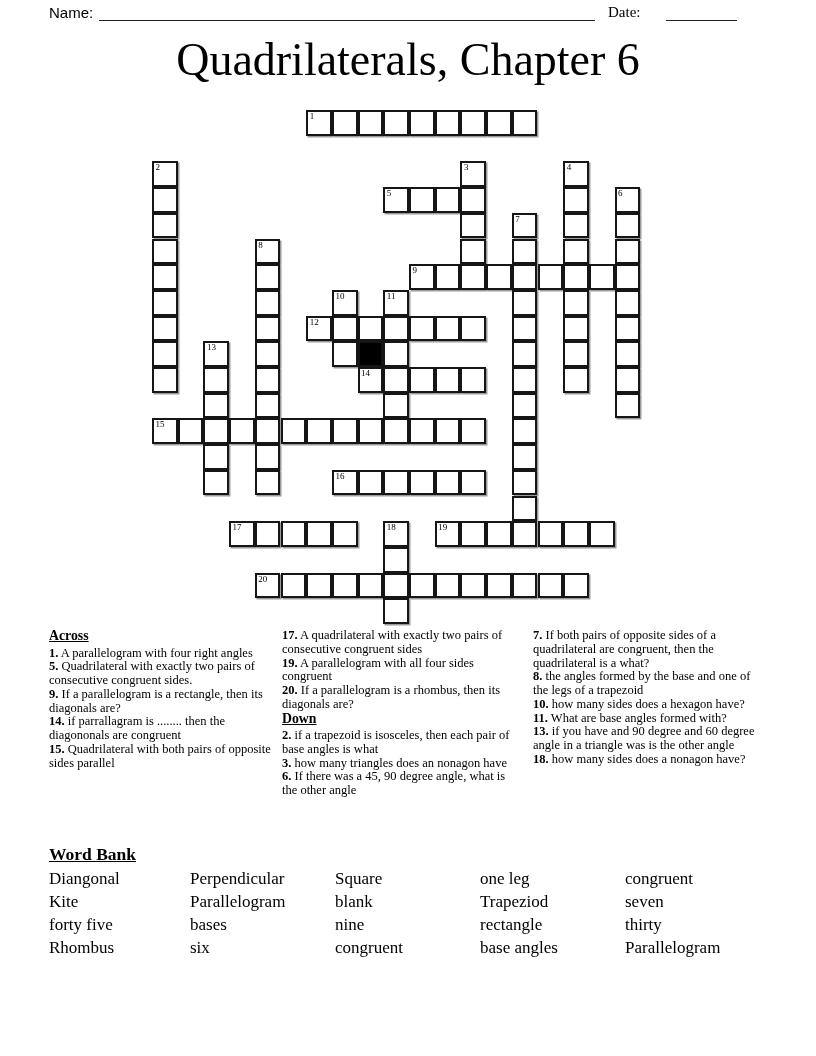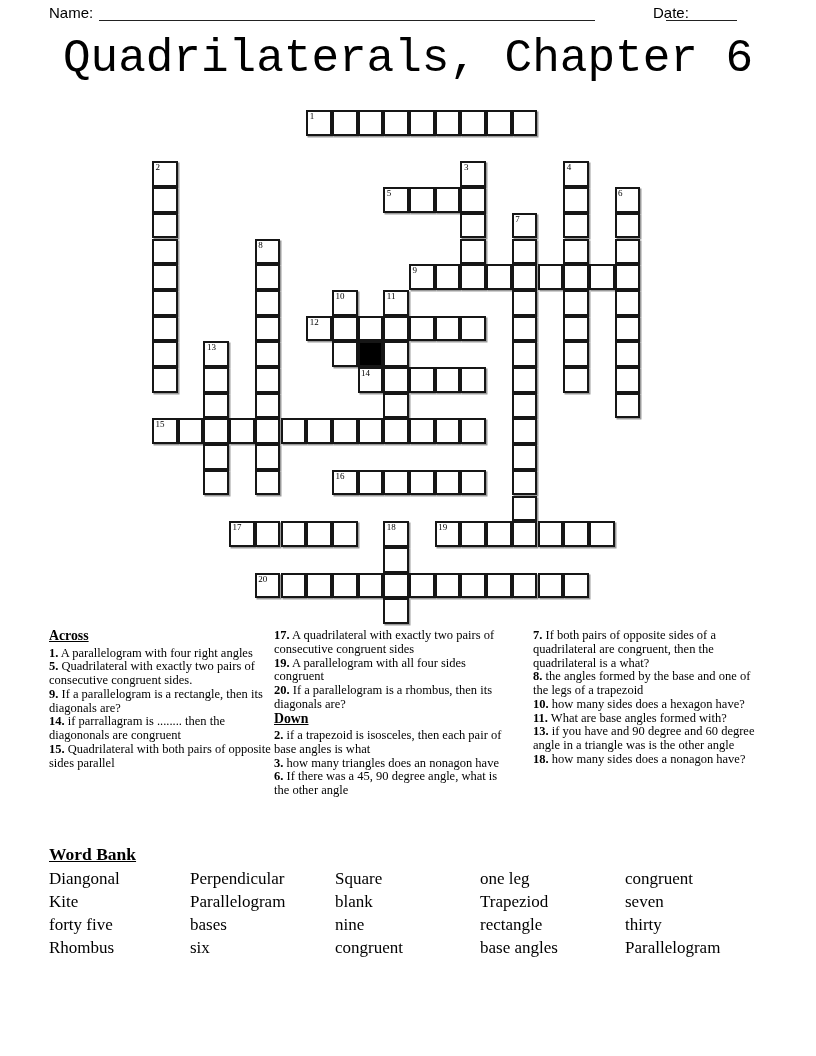--- a/index.html
+++ b/index.html
@@ -9,42 +9,42 @@
   }
 
   
   .hdr-label { position:absolute; font-family:"Liberation Sans", sans-serif; font-size:15px; top:4px; }
   .blank-line { position:absolute; top:5px; height:15px; border-bottom:1.6px solid #222; }
 
   
   .title {
     position:absolute; top:33px; left:0; width:100%;
     text-align:center; font-size:46px; font-weight:normal; margin:0;
-    font-family:Liberation Mono, monospace;
+    font-family:Liberation Serif, serif;
   }
 
   
   #grid { position:absolute; left:152px; top:110px; width:489px; height:514px; }
   .cell {
     position:absolute; box-sizing:border-box;
     width:25.7px; height:25.7px;
     background:#fff; border:2px solid #161616;
     box-shadow:1.5px 1.5px 0 #9b9b9b;
   }
   .cell.black { background:#000; }
   .cellnum {
     position:absolute; top:0px; left:1.5px;
     font-size:9px; line-height:9px; font-family:"Liberation Serif", serif; color:#000;
   }
 
   
   .clues { position:absolute; top:629px; left:0; width:816px; }
   .clue-col { position:absolute; top:0; }
   #clue-col-0 { left:49px;  width:233px; }
-  #clue-col-1 { left:274px; width:228px; }
+  #clue-col-1 { left:282px; width:228px; }
   #clue-col-2 { left:533px; width:233px; }
   .clue-heading {
     font-size:13.8px; line-height:14.5px; font-weight:bold;
     text-decoration:underline; margin:0 0 3px 0;
   }
   .clue { font-size:12.5px; line-height:13.75px; margin:0; }
   .clue b { font-weight:bold; }
 
   
   .wordbank { position:absolute; left:49px; top:844px; width:730px; }
@@ -57,21 +57,21 @@
     row-gap:3px; font-size:17px; line-height:20px;
   }
 </style>
 </head>
 <body>
 
 <div class="page">
 
   <span class="hdr-label" style="left:49px;">Name:</span>
   <span class="blank-line" style="left:99px; width:496px;"></span>
-  <span class="hdr-label" style="left:653px;">Date:</span>
+  <span class="hdr-label" style="left:608px;font-family:Liberation Serif, serif;">Date:</span>
   <span class="blank-line" style="left:666px; width:71px;"></span>
 
   <h1 class="title">Quadrilaterals, Chapter 6</h1>
 
   <div id="grid">
       <div class="cell" style="left: 154.2px; top: 0px;">
         <span class="cellnum">1</span>
       </div>
       <div class="cell" style="left: 179.9px; top: 0px;"></div>
       <div class="cell" style="left: 205.6px; top: 0px;"></div>

